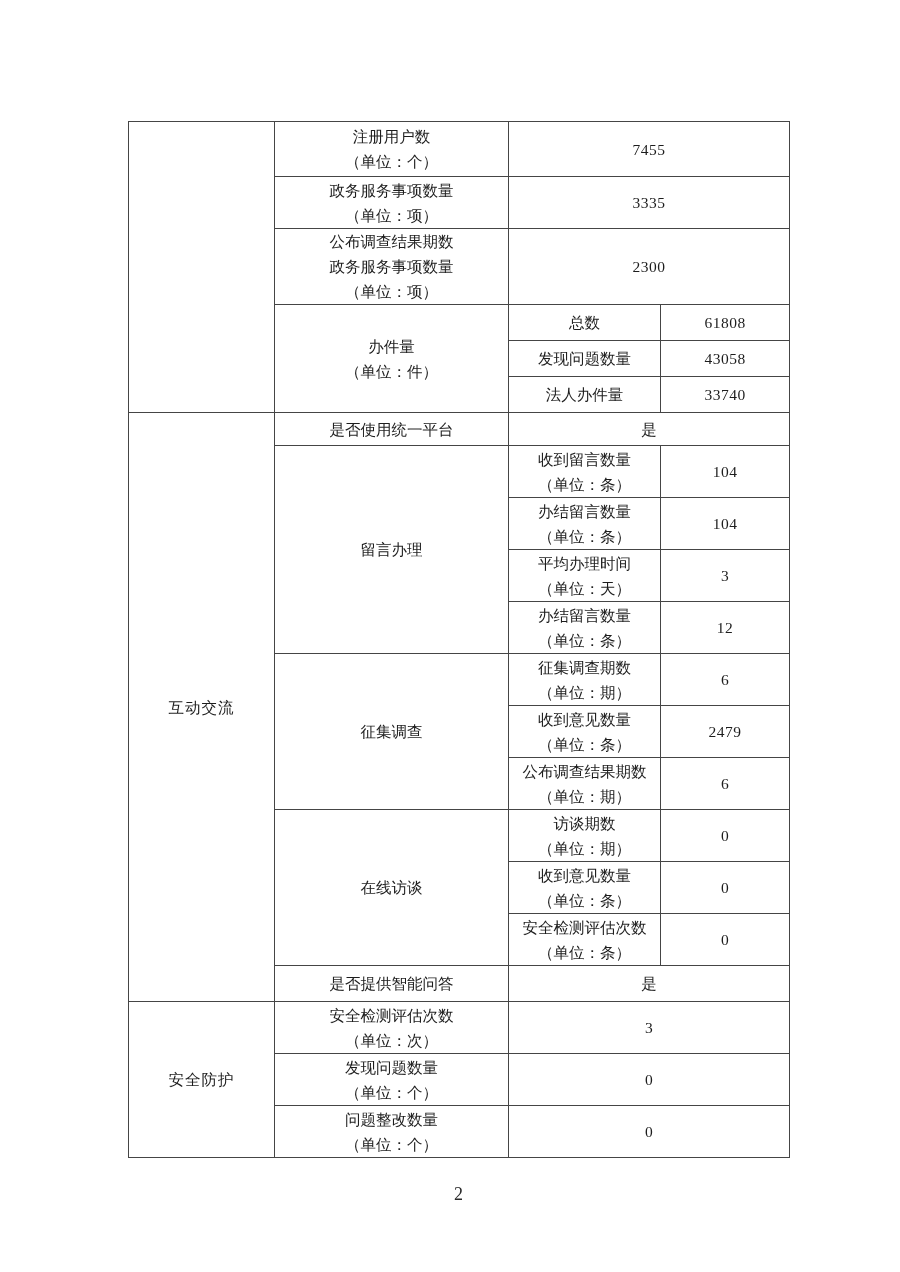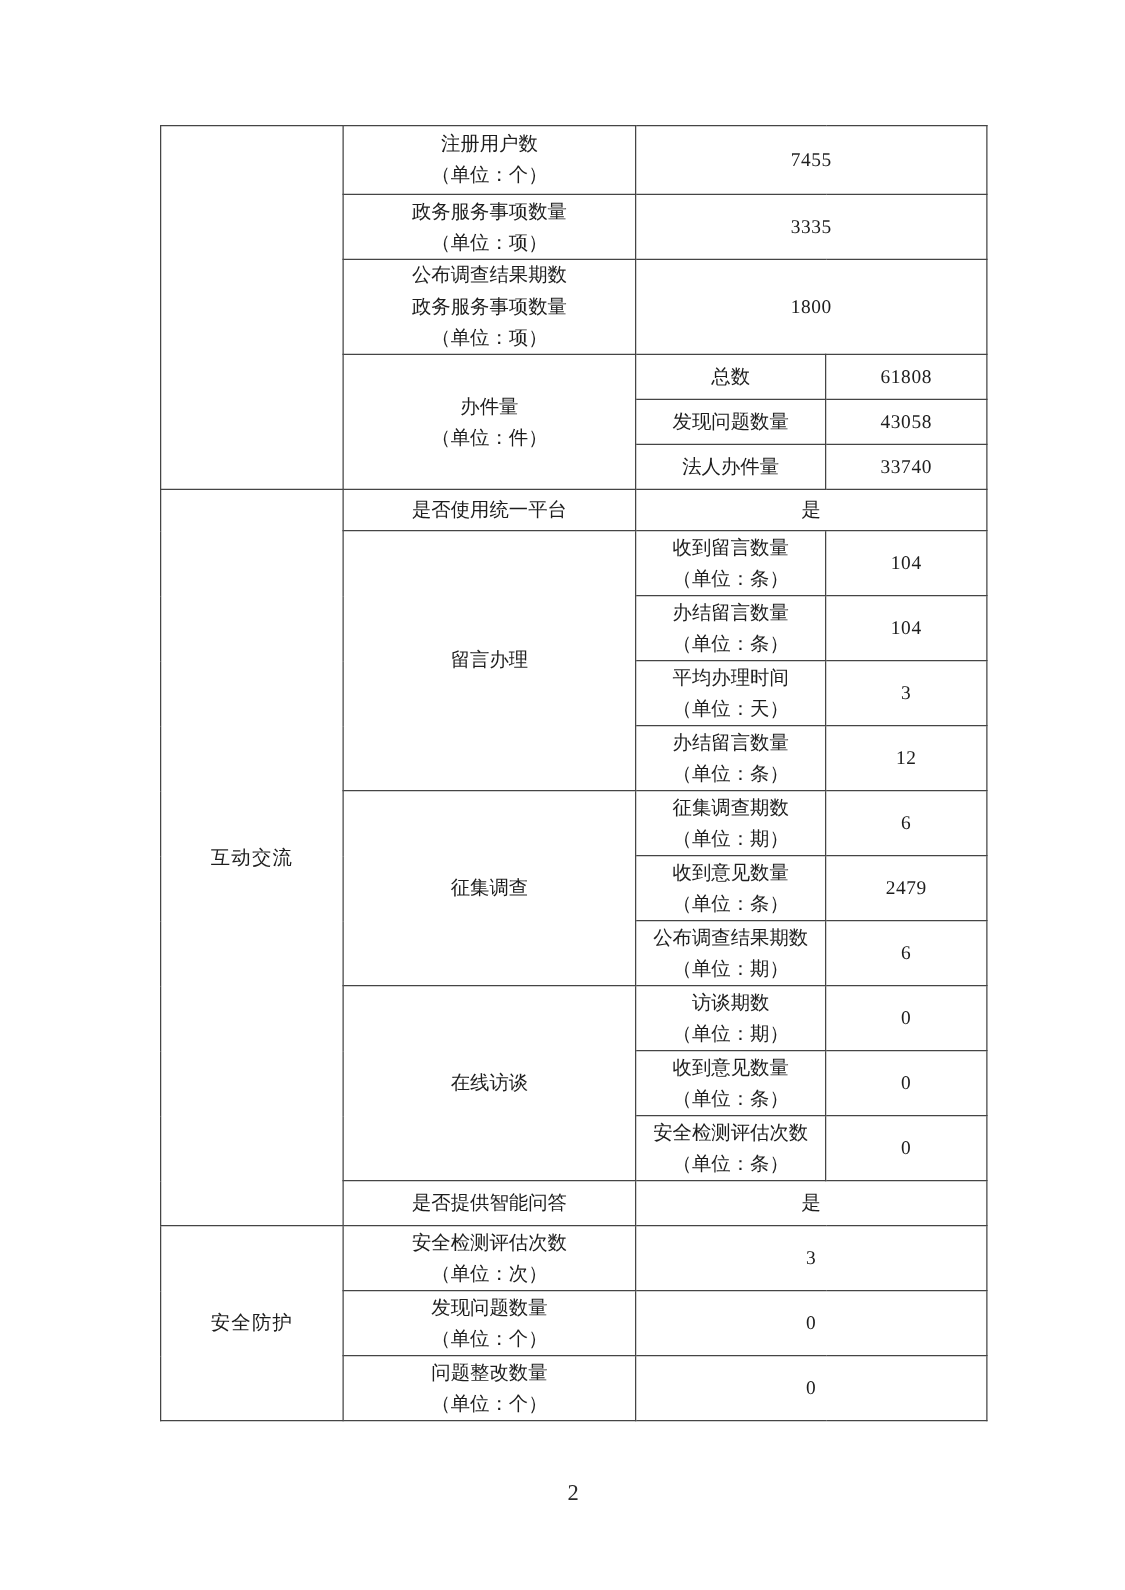--- a/index.html
+++ b/index.html
@@ -3,21 +3,21 @@
 <meta charset="utf-8">
 <style>
   html,body{margin:0;padding:0;}
   body{
     width:900px;height:1272px;background:#ffffff;
     font-family:"Liberation Serif","DejaVu Serif",serif;
     color:#1d1d1d;
   }
   .sheet{position:relative;width:900px;height:1272px;background:#ffffff;overflow:hidden;}
   table.report{
-    position:absolute;left:128px;top:100px;
+    position:absolute;left:128px;top:121px;
     border-collapse:collapse;table-layout:fixed;font-family:Liberation Serif, serif;
   }
   table.report col.c1{width:146px;}
   table.report col.c2{width:234px;}
   table.report col.c3{width:152px;}
   table.report col.c4{width:129px;}
   table.report td{
     border:1.6px solid #454545;
     text-align:center;vertical-align:middle;
     padding:0;font-size:15.5px;line-height:25px;
@@ -66,21 +66,21 @@
         <div class="ln">（单位：项）</div>
       </td>
       <td class="num" colspan="2">3335</td>
     </tr>
     <tr class="r73">
       <td>
         <div class="ln">公布调查结果期数</div>
         <div class="ln">政务服务事项数量</div>
         <div class="ln">（单位：项）</div>
       </td>
-      <td class="num" colspan="2">1800</td>
+      <td class="num" colspan="2">2300</td>
     </tr>
     <tr class="r36">
       <td rowspan="3">
         <div class="ln">办件量</div>
         <div class="ln">（单位：件）</div>
       </td>
       <td>总数</td>
       <td class="num">61808</td>
     </tr>
     <tr class="r36">

